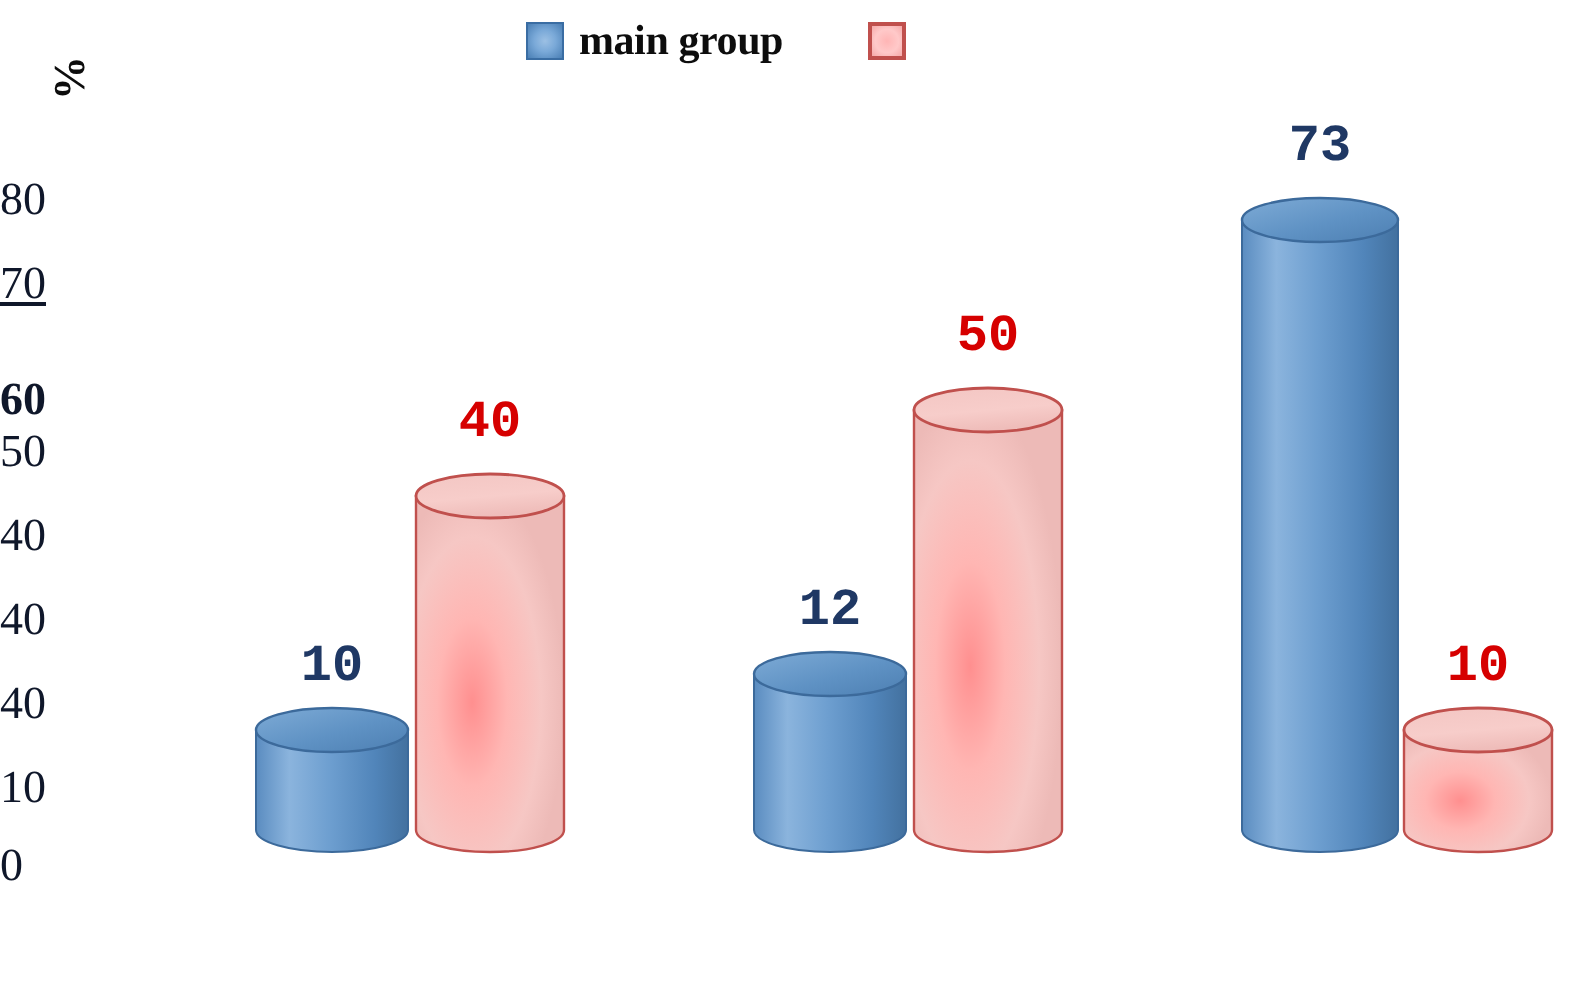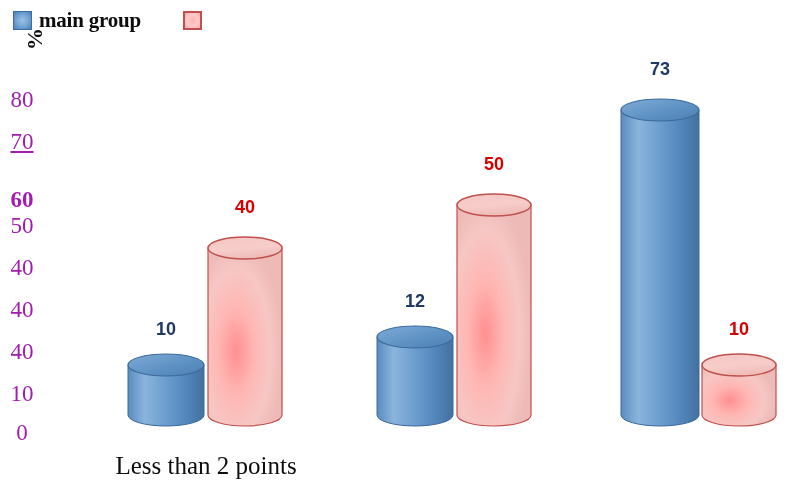--- a/index.html
+++ b/index.html
@@ -5,21 +5,21 @@
   html,body{margin:0;padding:0;}
   body{
     width:788px;height:497px;background:#ffffff;overflow:hidden;
     font-family:"Liberation Serif", serif;
   }
   #chart-root{position:relative;width:788px;height:497px;}
 
   
   .legend{
     position:absolute;left:0;top:8px;width:716px;
-    display:flex;justify-content:flex-start;align-items:center;gap:42px;padding-left:13px;
+    display:flex;justify-content:center;align-items:center;gap:42px;
   }
   .legend-item{display:flex;align-items:center;gap:7px;}
   .swatch{width:19px;height:19px;display:block;}
   .swatch.blue{
     background:radial-gradient(circle at 50% 50%, #9cc0e4 0%, #7aa9d8 45%, #4a7fb5 100%);
     border:1px solid #3a6da3;box-sizing:border-box;
   }
   .swatch.pink{
     background:radial-gradient(circle at 50% 50%, #ffb5b5 0%, #ffc9c9 55%, #f5a9a9 100%);
     border:2px solid #c0504d;box-sizing:border-box;
@@ -30,37 +30,37 @@
   }
 
   
   .ylabel-unit{
     position:absolute;left:22px;top:50px;
     font-size:22px;font-weight:bold;color:#0d0d0d;
     font-family:"Liberation Serif", serif;
     transform:rotate(-90deg);transform-origin:left top;
   }
   .ytick{
-    position:absolute;width:44px;text-align:center;
-    font-size:23px;color:#a21caf;font-family:"Liberation Serif", serif;
+    position:absolute;width:44px;text-align:left;
+    font-size:23px;color:#0f172a;font-family:"Liberation Serif", serif;
     line-height:1;
   }
 
   
   .catlabel{
     position:absolute;text-align:center;
     font-size:25px;color:#0d0d0d;font-family:"Liberation Serif", serif;
     white-space:nowrap;
   }
 
   
   .vallabel{
     position:absolute;text-align:center;white-space:nowrap;
-    font-size:18px;font-weight:bold;line-height:1;
-    font-family:Liberation Sans, sans-serif;
+    font-size:26px;font-weight:bold;line-height:1;
+    font-family:Liberation Mono, monospace;
   }
   .vallabel.main{color:#1f3864;}
   .vallabel.control{color:#d60000;}
 
   .plot-svg{position:absolute;left:0;top:0;}
 </style>
 </head>
 <body>
 
 <div id="chart-root">
@@ -149,15 +149,14 @@
 
   <div class="vallabel main" style="left:136px;top:320px;width:60px;">10</div>
   <div class="vallabel control" style="left:215px;top:198px;width:60px;">40</div>
 
   <div class="vallabel main" style="left:385px;top:292px;width:60px;">12</div>
   <div class="vallabel control" style="left:464px;top:155px;width:60px;">50</div>
 
   <div class="vallabel main" style="left:630px;top:60px;width:60px;">73</div>
   <div class="vallabel control" style="left:709px;top:320px;width:60px;">10</div>
 
-  <div class="catlabel" style="left:76px;top:452px;width:260px;">Less than 2 points</div>
 
 </div>
 
 </body></html>

